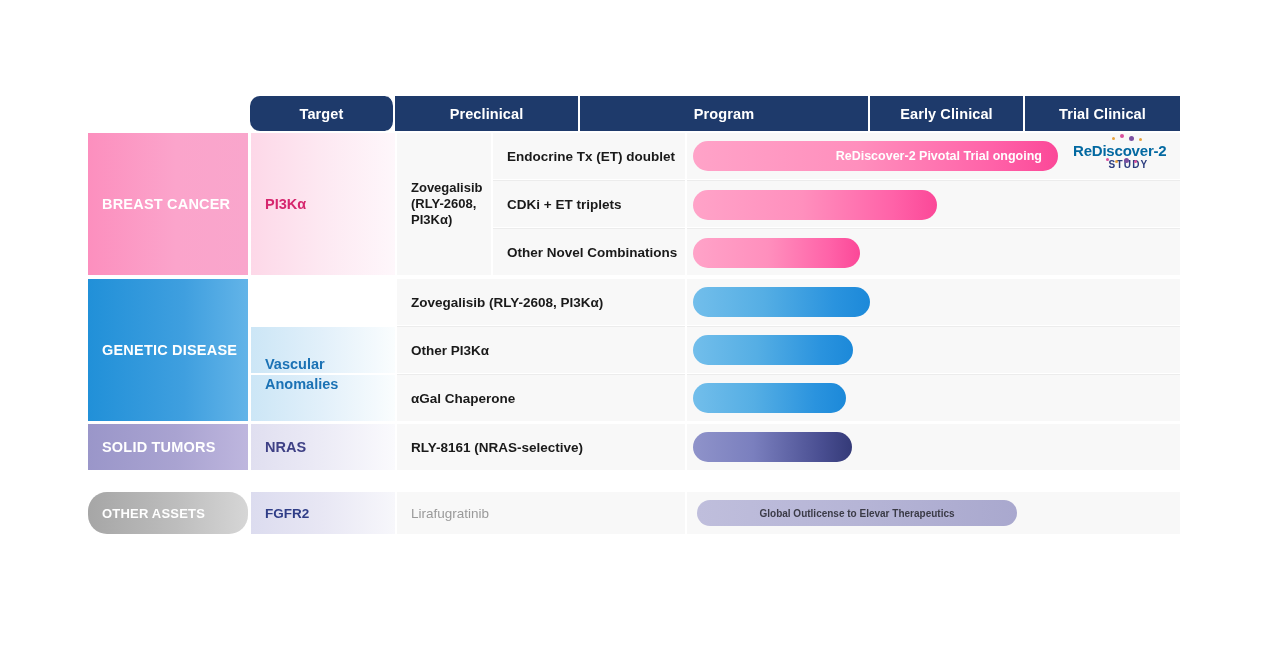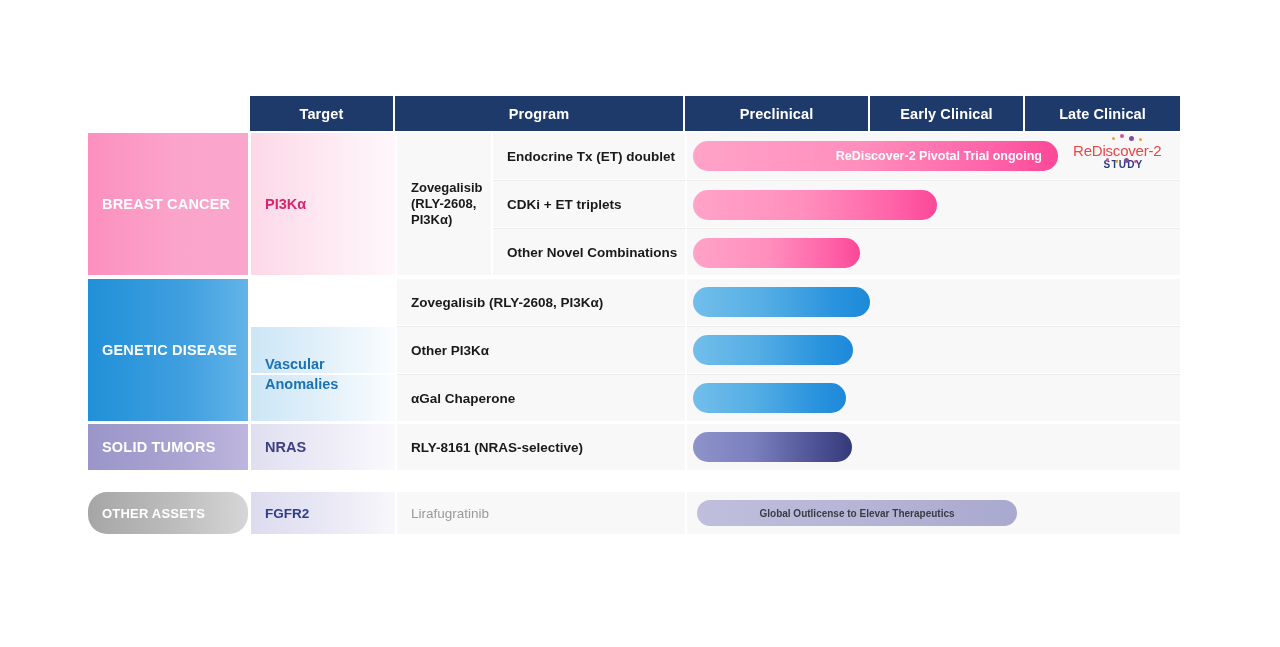--- a/index.html
+++ b/index.html
@@ -5,21 +5,21 @@
   html,body{margin:0;padding:0;}
   body{width:1280px;height:647px;background:#ffffff;font-family:"Liberation Sans",sans-serif;overflow:hidden;position:relative;}
   #pipeline{position:absolute;left:0;top:0;width:1280px;height:647px;}
 
   
   .hdr-row{position:absolute;left:250px;top:96px;width:930px;height:35px;display:flex;}
   .hdr-cell{background:#1E3A6B;color:#ffffff;font-size:14.5px;font-weight:bold;
             display:flex;align-items:center;justify-content:center;
             border-right:2px solid #ffffff;box-sizing:border-box;letter-spacing:.1px;}
   .hdr-cell:last-child{border-right:none;}
-  .c-target{width:145px;}
+  .c-target{width:145px;border-radius:10px;}
   .c-program{width:290px;}
   .c-pre{width:185px;}
   .c-early{width:155px;}
   .c-late{width:155px;}
 
   
   .cell{position:absolute;box-sizing:border-box;}
   .indication{color:#ffffff;font-size:14.5px;font-weight:bold;display:flex;
               align-items:center;padding-left:14px;letter-spacing:.2px;}
   .target{font-size:14.5px;font-weight:bold;display:flex;align-items:center;padding-left:14px;}
@@ -47,39 +47,39 @@
   .bar{position:absolute;height:30px;border-radius:15px;display:flex;align-items:center;}
   .bar-pink{background:linear-gradient(90deg,#FFA3C8 0%,#FF8FBD 45%,#FF62A8 82%,#FB4898 100%);}
   .bar-blue{background:linear-gradient(90deg,#72BEEB 0%,#55AEE4 40%,#2A93DE 80%,#1C89D9 100%);}
   .bar-purp{background:linear-gradient(90deg,#8F93CA 0%,#7A7FBE 38%,#4A4F92 80%,#343A78 100%);}
   .bar-lav{background:linear-gradient(90deg,#BFBEDC 0%,#B6B5D6 50%,#A9A8CE 100%);}
   .bar-label{color:#ffffff;font-size:12.5px;font-weight:bold;margin-left:auto;margin-right:16px;white-space:nowrap;}
   .bar-label-dark{color:#3B3B47;font-size:10px;font-weight:bold;margin:0 auto;white-space:nowrap;}
 
   
   .logo{position:absolute;display:flex;flex-direction:column;align-items:flex-end;}
-  .logo-main{font-size:15px;font-weight:normal;color:#ef4444;line-height:1;letter-spacing:-.2px;}
+  .logo-main{font-size:15px;font-weight:bold;color:#0369a1;line-height:1;letter-spacing:-.2px;}
   .logo-sub{font-size:10px;font-weight:bold;color:#2B3C7E;letter-spacing:1.2px;margin-top:1px;margin-right:18px;}
   .logo-wrap{position:relative;}
   .dot{position:absolute;border-radius:50%;}
   .divider-v{position:absolute;background:#ffffff;}
   .divider-h{position:absolute;background:#ffffff;}
   .thin-h{position:absolute;background:#ECECEC;height:1px;}
 </style>
 </head>
 <body>
 
 <div id="pipeline">
 
   <div class="hdr-row">
     <div class="hdr-cell c-target">Target</div>
+    <div class="hdr-cell c-pre">Preclinical</div>
     <div class="hdr-cell c-program">Program</div>
-    <div class="hdr-cell c-pre">Preclinical</div>
     <div class="hdr-cell c-early">Early Clinical</div>
-    <div class="hdr-cell c-late">Late Clinical</div>
+    <div class="hdr-cell c-late">Trial Clinical</div>
   </div>
 
   <div class="cell indication bg-breast" style="left:88px;top:133px;width:160px;height:142px;">BREAST CANCER</div>
 
   <div class="cell target bg-breast-t t-pink" style="left:251px;top:133px;width:144px;height:142px;">PI3Kα</div>
 
   <div class="cell prog rowbg" style="left:397px;top:133px;width:94px;height:142px;font-size:13px;line-height:16px;">
     <span>Zovegalisib (RLY-2608, PI3Kα)</span>
   </div>
 

